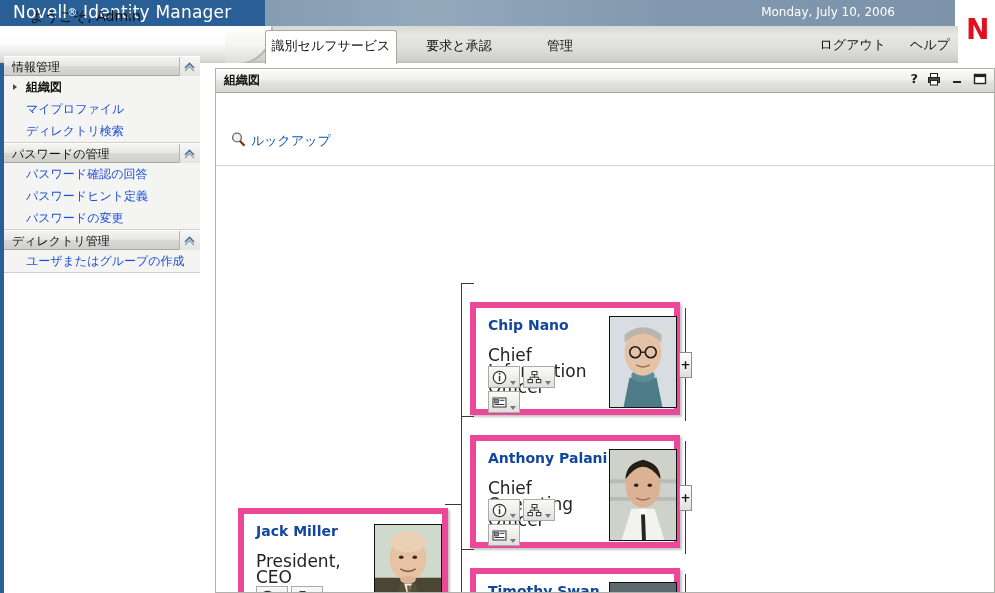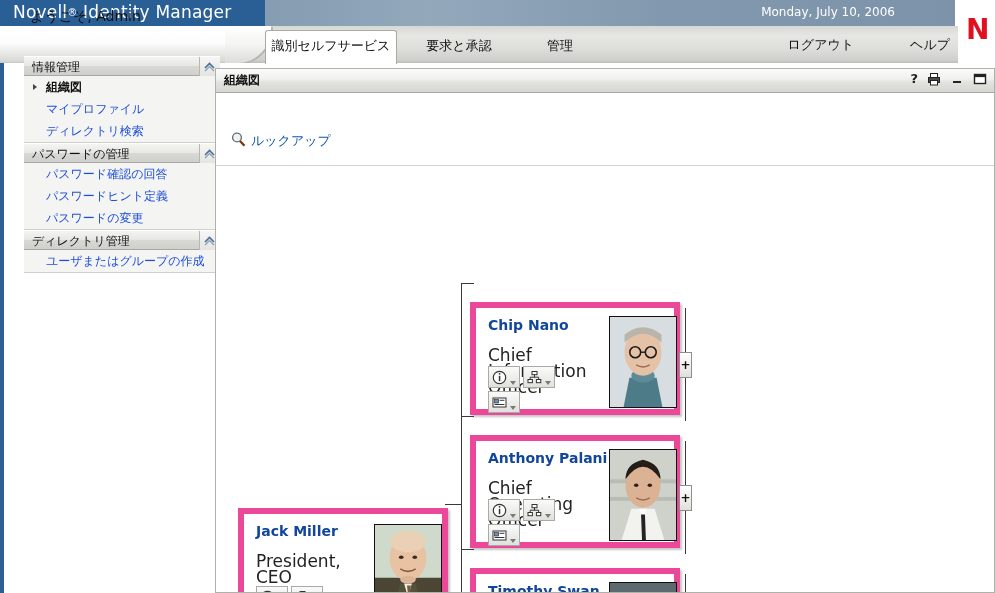--- a/index.html
+++ b/index.html
@@ -79,32 +79,31 @@
     border-top-left-radius:3px;border-top-right-radius:3px;
     height:33px;top:4px;
   }
   .toplinks{
     position:absolute;right:45px;top:26px;height:37px;z-index:5;
     display:flex;align-items:center;gap:24px;
   }
   .toplink{
     font-size:13px;color:#111;white-space:nowrap;cursor:pointer;
     font-family:Liberation Sans, sans-serif;
-    margin-left:32px;
   }
 
   
   .leftedge{position:absolute;left:0;top:63px;width:4px;height:530px;background:#2a5f96;}
   .pagebg{position:absolute;left:4px;top:63px;right:0;bottom:0;background:#ffffff;}
 
   
   .sidebar{
     position:absolute;left:4px;top:56px;width:196px;
   }
-  .navgroup{width:196px;margin-left:20px;}
+  .navgroup{width:196px;}
   .navhead{
     position:relative;height:20px;
     background:linear-gradient(to bottom,#f4f4f2 0%,#e7e7e4 48%,#d8d8d4 52%,#cfcfcb 100%);
     border-top:1px solid #ffffff;border-bottom:1px solid #a8a8a4;
     box-sizing:border-box;
   }
   .navhead .lbl{
     position:absolute;left:8px;top:2px;
     font-size:12px;color:#111;white-space:nowrap;
     font-family:"DejaVu Sans","Liberation Sans",sans-serif;

